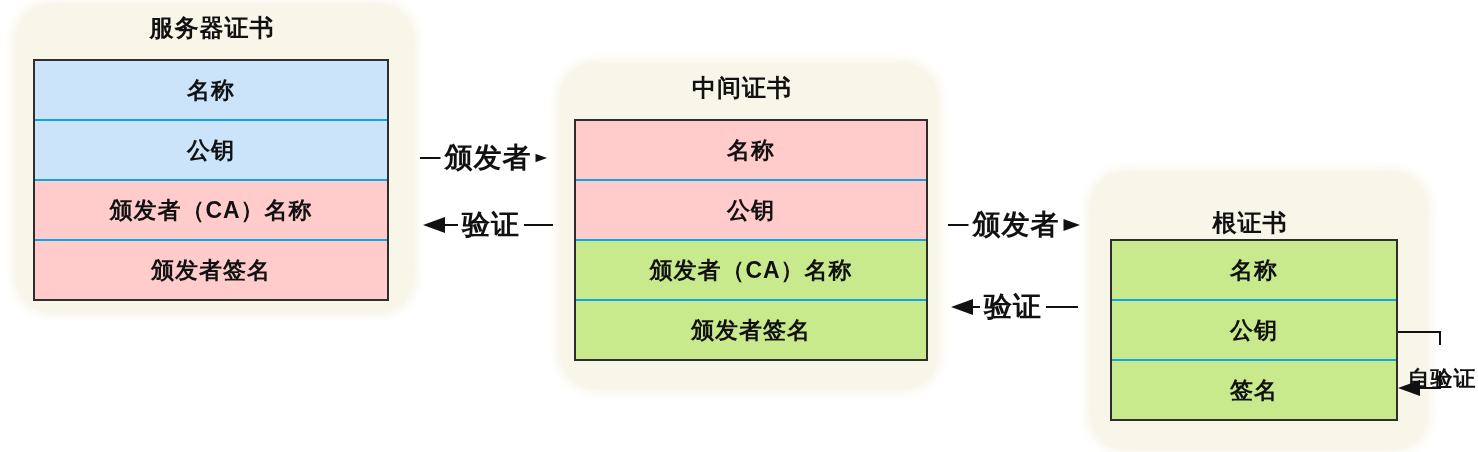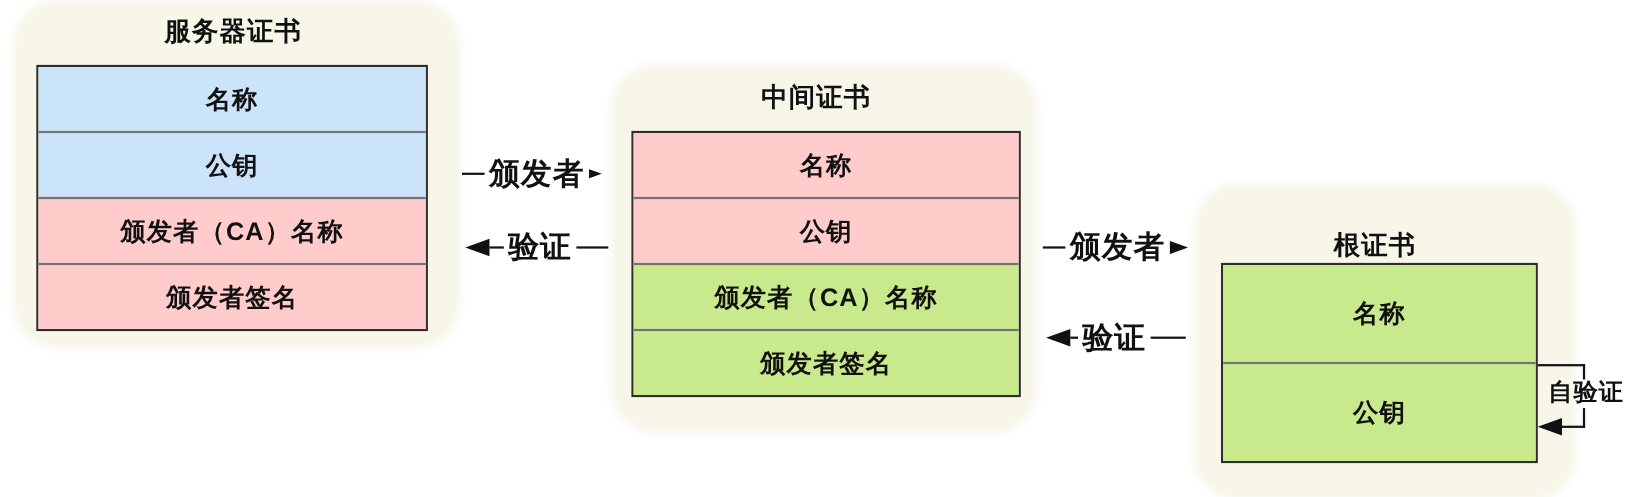--- a/index.html
+++ b/index.html
@@ -34,40 +34,40 @@
   }
   .cert-row{
     flex:1;
     display:flex;
     align-items:center;
     justify-content:center;
     font-size:23px;
     font-weight:600;
     letter-spacing:1px;
   }
-  .cert-row + .cert-row{border-top:2px solid #737373;}
+  .cert-row + .cert-row{border-top:2px solid #0ea5e9;}
   .row-blue{background:#cce4fa;}
   .row-pink{background:#ffcccb;}
   .row-green{background:#c9e98d;}
   .hline{position:absolute;height:2px;background:#111111;}
   .vline{position:absolute;width:2px;background:#111111;}
   .ah{position:absolute;width:0;height:0;border-top:8px solid transparent;border-bottom:8px solid transparent;}
   .ah-right{border-left:22px solid #111111;}
   .ah-left{border-right:22px solid #111111;}
   .arrow-label{
     position:absolute;
     transform:translate(-50%,-50%);
     white-space:nowrap;
     background:#ffffff;
     padding:0 4px;
     font-size:28px;
     font-weight:600;
     letter-spacing:1px;
   }
-  .arrow-label.no-bg{background:transparent;padding:0;font-size:22px;}
+  .arrow-label.no-bg{background:transparent;padding:0;font-size:22px;margin-top:22px;}
 </style>
 </head>
 <body>
 
 <div id="stage">
 
   <div class="card" style="left:16px;top:4px;width:398px;height:308px;"></div>
   <div class="card-title" style="left:212px;top:28px;">服务器证书</div>
   <div class="cert-table" style="left:33px;top:59px;width:356px;height:242px;">
     <div class="cert-row row-blue">名称</div>
@@ -83,20 +83,21 @@
     <div class="cert-row row-pink">公钥</div>
     <div class="cert-row row-green">颁发者（CA）名称</div>
     <div class="cert-row row-green">颁发者签名</div>
   </div>
 
   <div class="card" style="left:1090px;top:172px;width:338px;height:278px;"></div>
   <div class="card-title" style="left:1250px;top:223px;">根证书</div>
   <div class="cert-table" style="left:1110px;top:239px;width:288px;height:182px;">
     <div class="cert-row row-green">名称</div>
     <div class="cert-row row-green">公钥</div>
+    <div class="cert-row row-green">签名</div>
   </div>
 
   <div>
     <div class="hline" style="left:420px;top:157px;width:107px;"></div>
     <div class="ah ah-right" style="left:525px;top:150px;"></div>
     <div class="arrow-label" style="left:488px;top:158px;">颁发者</div>
   </div>
 
   <div>
     <div class="hline" style="left:445px;top:224px;width:108px;"></div>

